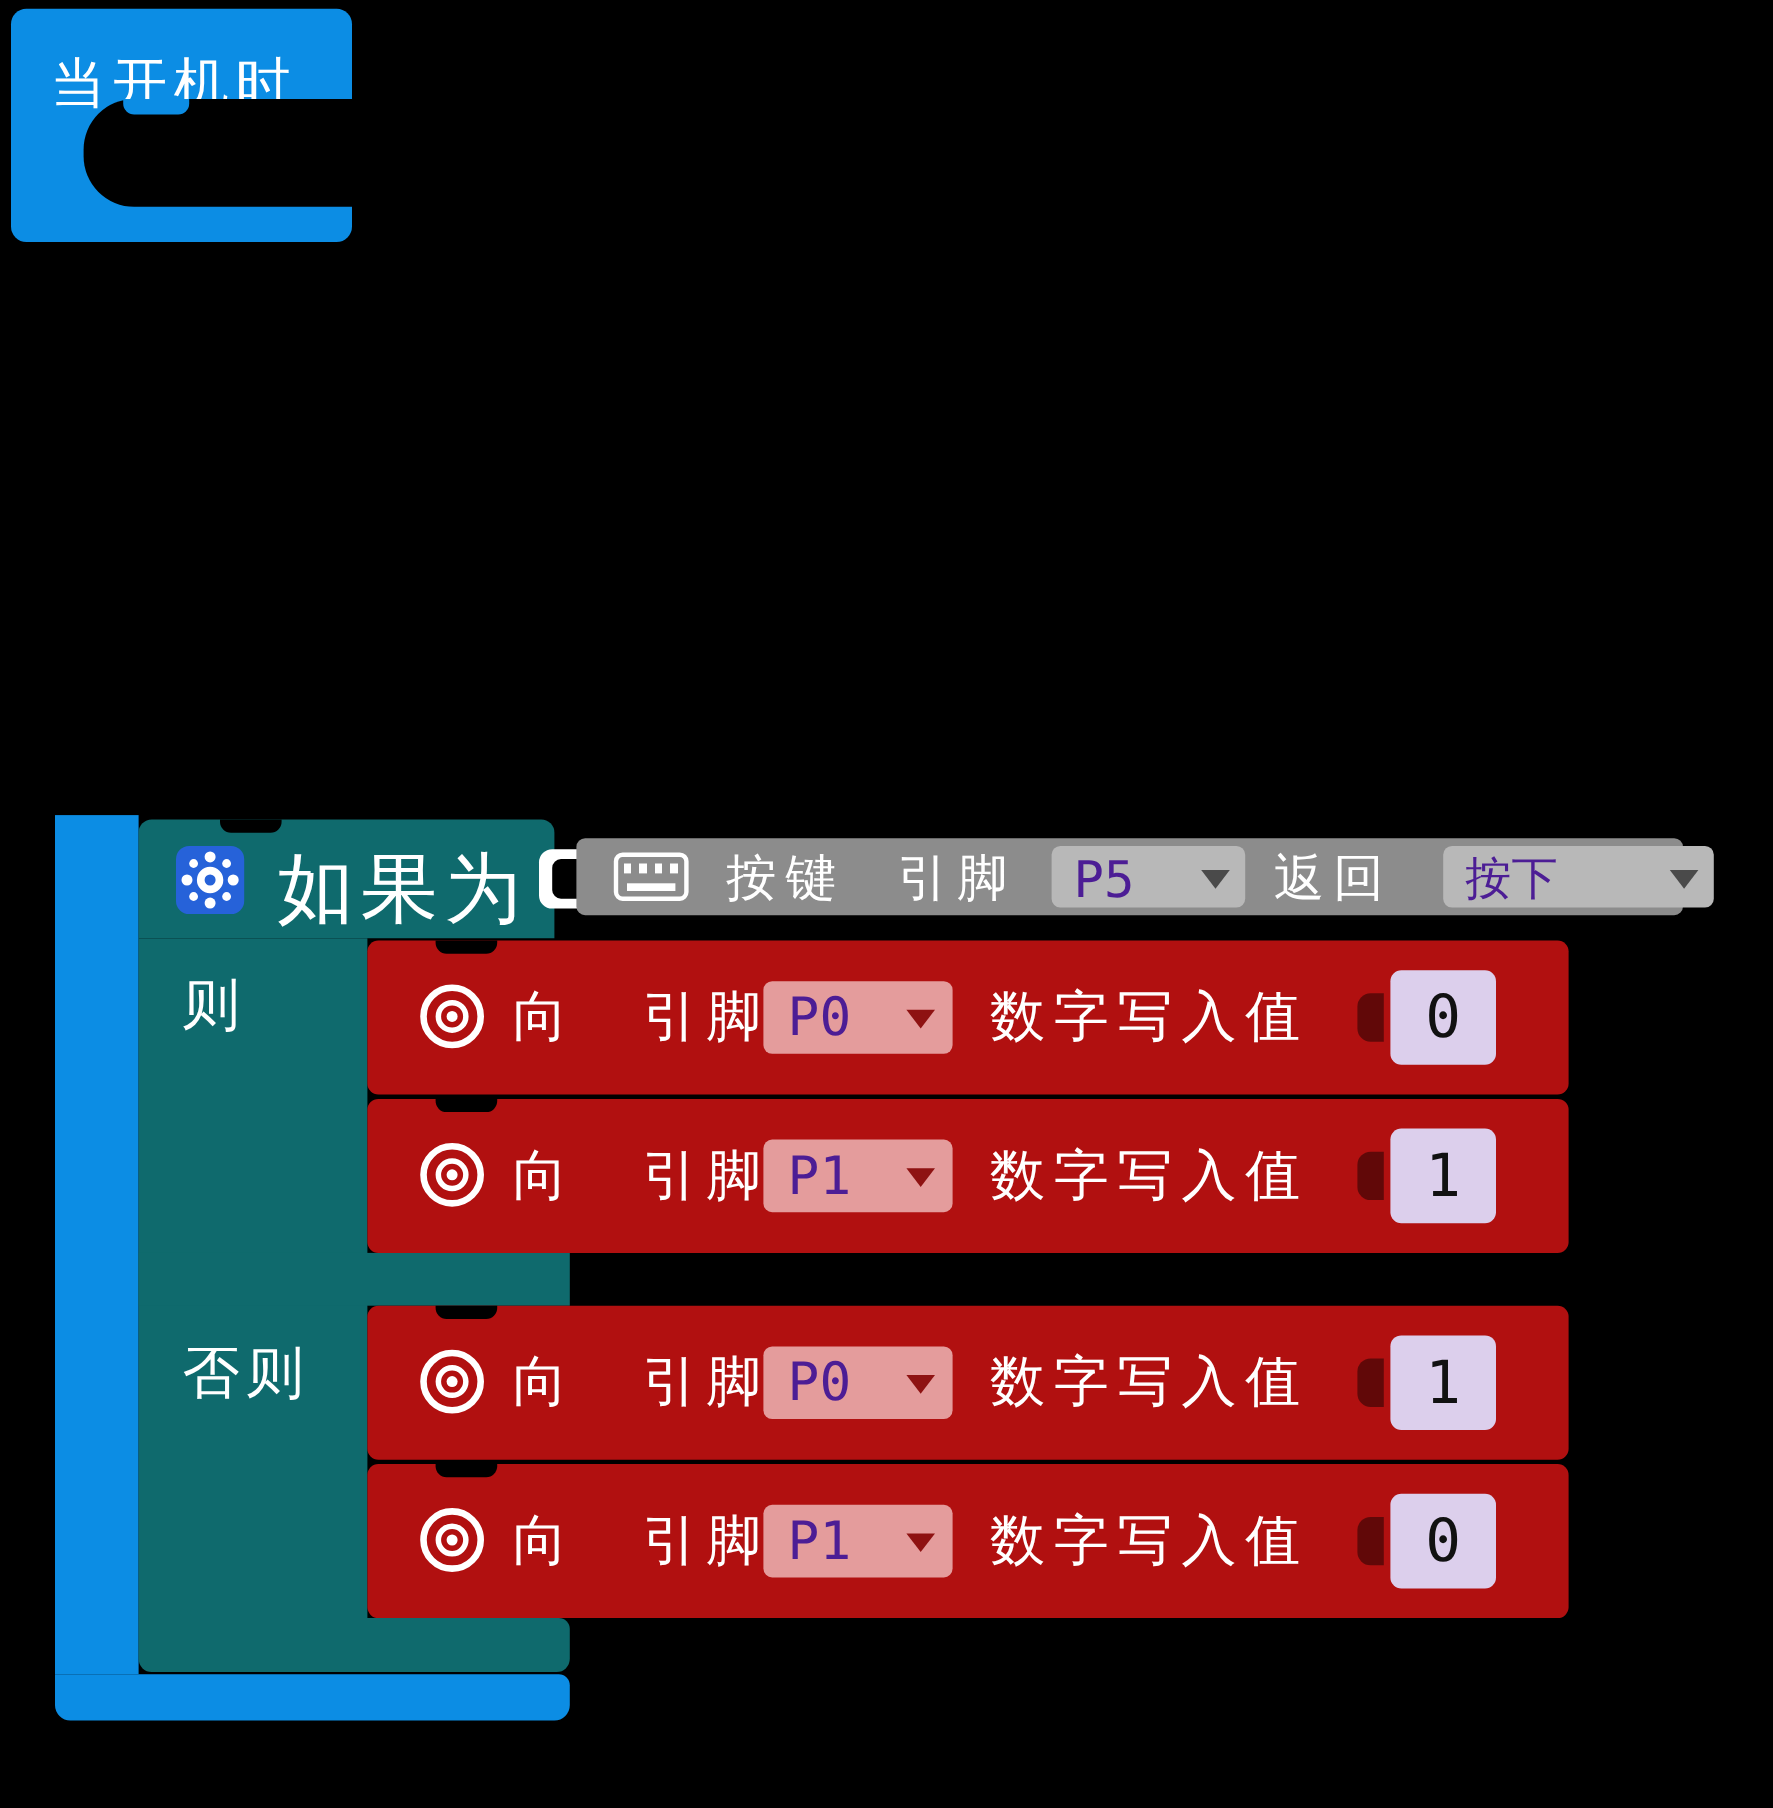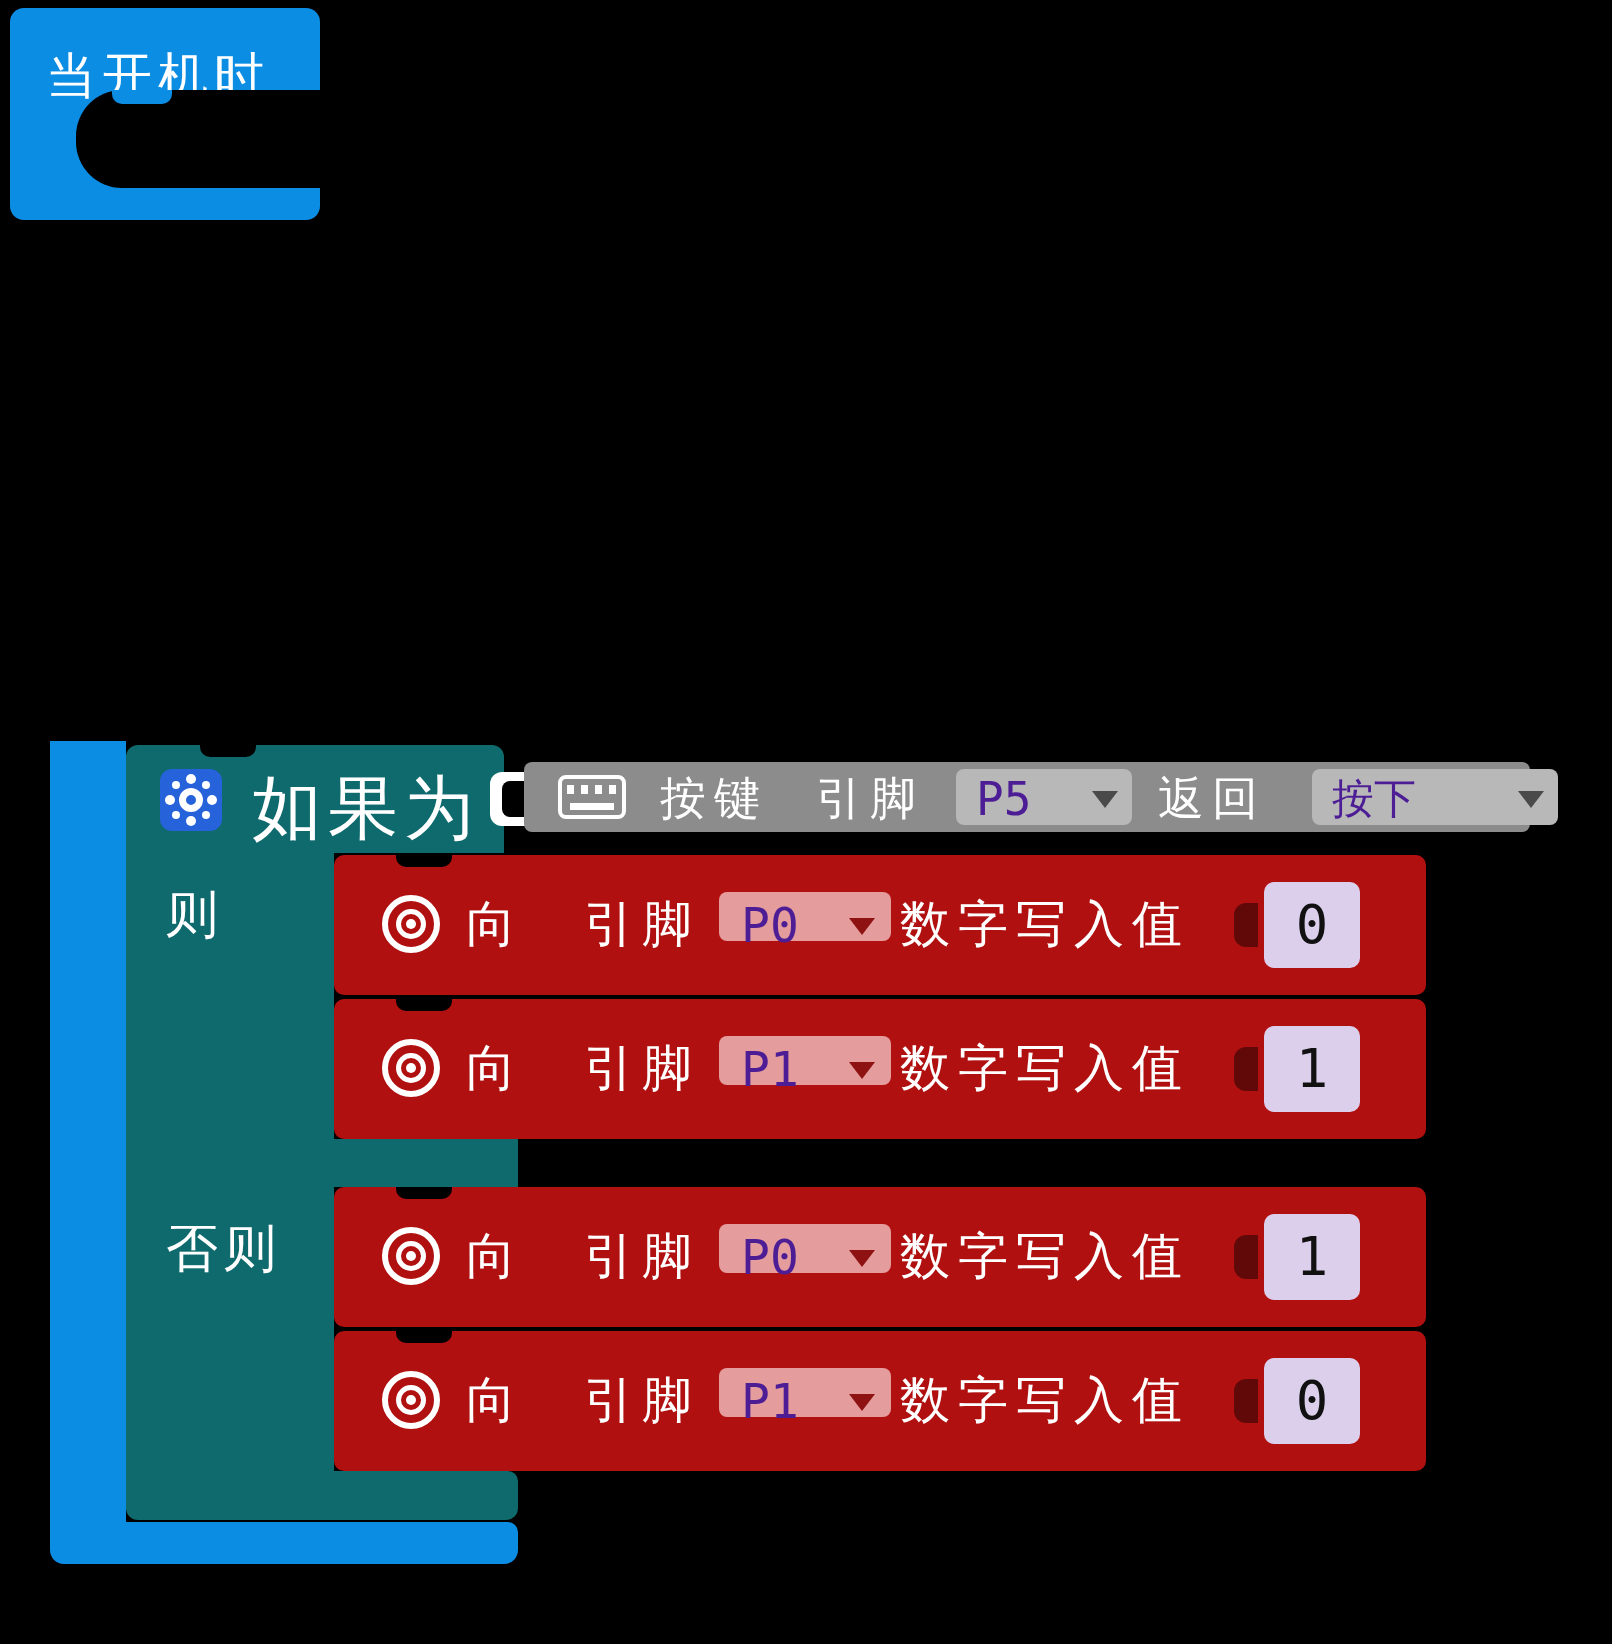--- a/index.html
+++ b/index.html
@@ -89,21 +89,21 @@
                background:#000; border-radius:0 0 10px 10px; }
   .target-icon { position:absolute; left:48px; top:40px; width:58px; height:58px;
                  border:6px solid #fff; border-radius:50%;
                  display:flex; align-items:center; justify-content:center; }
   .tr2 { width:30px; height:30px; border:5px solid #fff; border-radius:50%;
          display:flex; align-items:center; justify-content:center; }
   .tr3 { width:10px; height:10px; background:#fff; border-radius:50%; }
   .wr-text { position:absolute; top:44px; font-size:50px; color:#fff; line-height:1;
              letter-spacing:8px; white-space:nowrap; }
   .w1 { left:132px; } .w2 { left:250px; } .w3 { left:566px; }
-  .dd-pink { left:385px; top:37px; width:172px; height:49px; background:var(--pink); }
+  .dd-pink { left:360px; top:37px; width:172px; height:66px; background:var(--pink); }
   .dd-pink .dd-val { font-size:48px; top:9px; left:22px; }
   .slot-notch { position:absolute; left:900px; top:48px; width:24px; height:44px;
                 background:rgba(0,0,0,0.45); border-radius:12px 0 0 12px; }
   .value-slot { position:absolute; left:930px; top:27px; width:96px; height:86px;
                 background:var(--lavender); border-radius:10px;
                 display:flex; align-items:center; justify-content:center; }
   .value-slot span { font-size:54px; color:#111; line-height:1; }
 </style>
 </head>
 <body>

